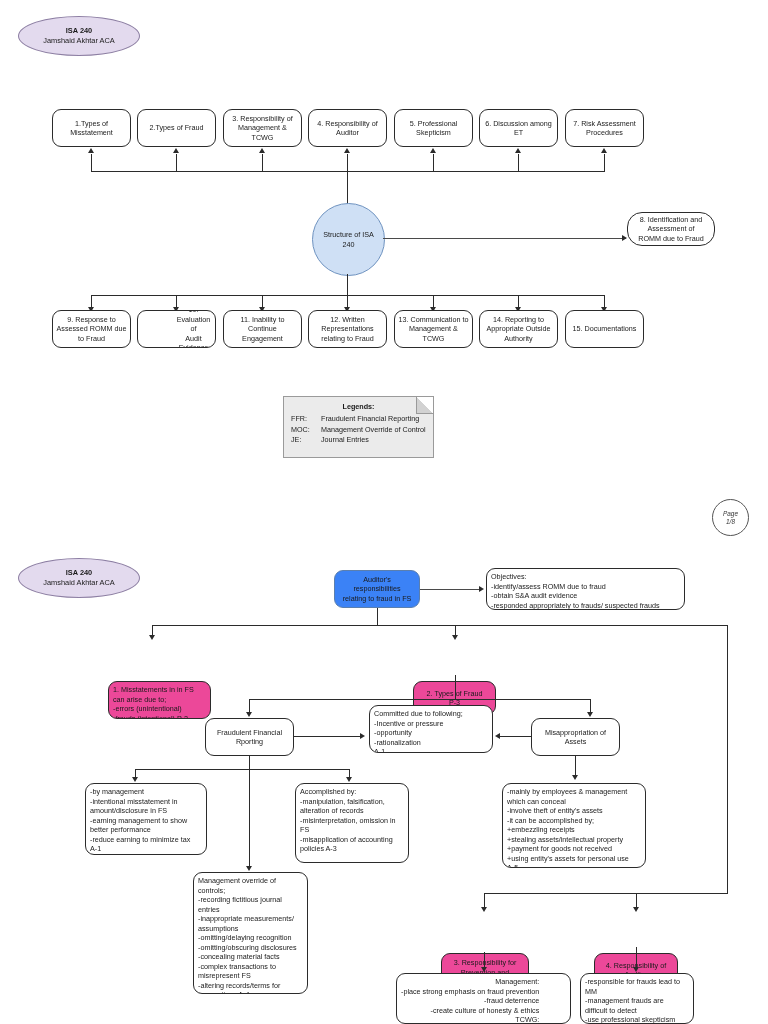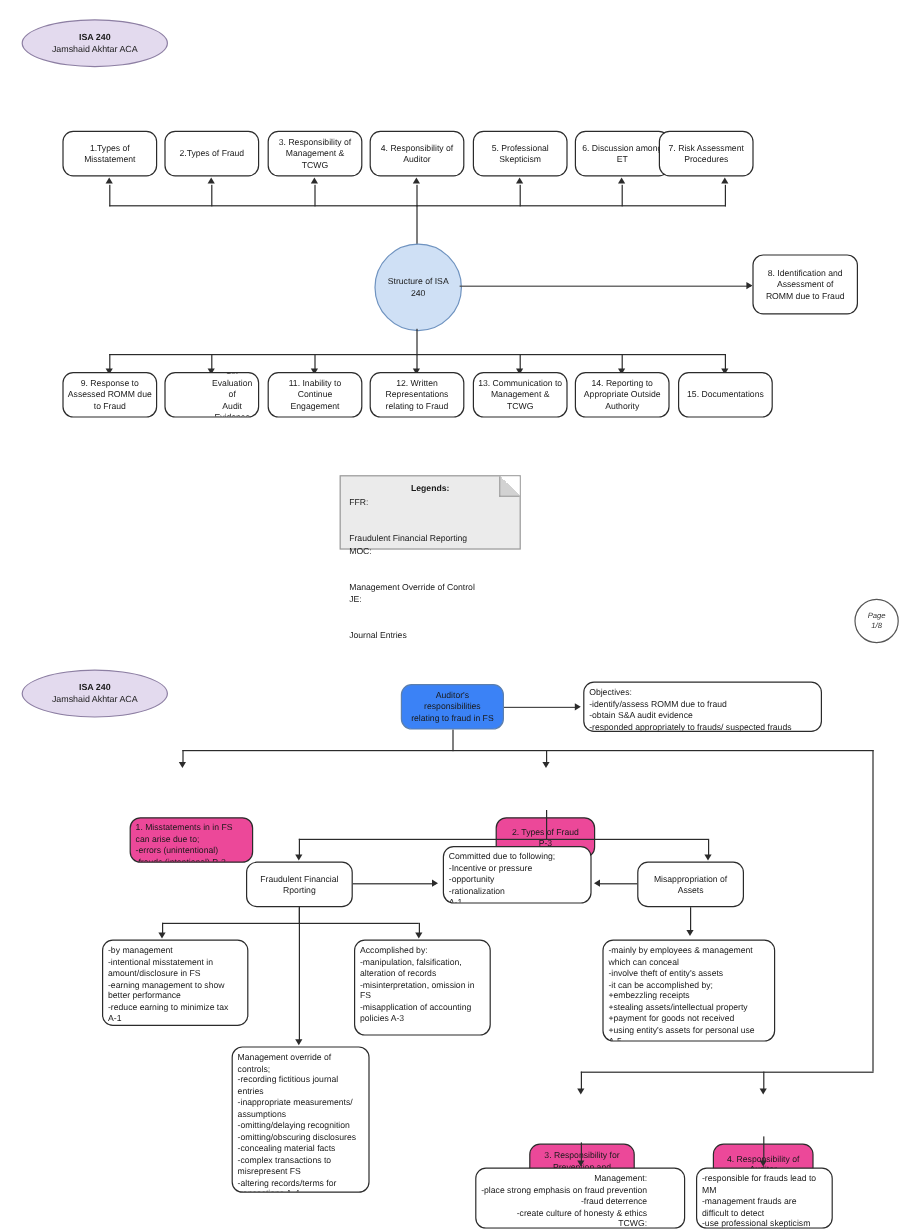--- a/index.html
+++ b/index.html
@@ -20,21 +20,21 @@
   .ellipse .t1{font-weight:bold;}
   .circle{position:absolute;border:1px solid #6f93c0;background:#cfe0f5;
           border-radius:50%;display:flex;align-items:center;justify-content:center;
           text-align:center;font-size:7.2px;line-height:1.35;}
   .pagebadge{position:absolute;border:1px solid #555;border-radius:50%;
              display:flex;flex-direction:column;align-items:center;justify-content:center;
              font-size:6.4px;font-style:italic;line-height:1.25;background:#fff;color:#333;}
   .legend{position:absolute;background:#ebebeb;border:1px solid #9a9a9a;
           font-size:7.2px;line-height:1.5;box-sizing:border-box;padding:5px 7px;}
   .legend .ttl{text-align:center;font-weight:bold;margin-bottom:1px;}
-  .legend .row{display:flex;flex-direction:column;}
+  .legend .row{display:flex;}
   .legend .k{width:30px;flex:0 0 30px;}
   .fold{position:absolute;right:0;top:0;width:17px;height:17px;
         background:linear-gradient(225deg,#ffffff 0 50%,#d2d2d2 50% 100%);
         border-left:1px solid #9a9a9a;border-bottom:1px solid #9a9a9a;
         box-sizing:border-box;}
   .ln{position:absolute;background:#2b2b2b;}
   .lnh{height:1px;}
   .lnv{width:1px;}
   .ln.gray{background:#4a4a4a;}
   .arw{position:absolute;width:0;height:0;}
@@ -63,21 +63,21 @@
   <div class="node ml" style="left:137px;top:109px;width:79px;height:38px;">2.Types of Fraud</div>
   <div class="node ml" style="left:223px;top:109px;width:79px;height:38px;">3. Responsibility of
 Management &amp;
 TCWG</div>
   <div class="node ml" style="left:308px;top:109px;width:79px;height:38px;">4. Responsibility of
 Auditor</div>
   <div class="node ml" style="left:394px;top:109px;width:79px;height:38px;">5. Professional
 Skepticism</div>
   <div class="node ml" style="left:479px;top:109px;width:79px;height:38px;">6. Discussion among
 ET</div>
-  <div class="node ml" style="left:549px;top:109px;width:79px;height:38px;">7. Risk Assessment
+  <div class="node ml" style="left:565px;top:109px;width:79px;height:38px;">7. Risk Assessment
 Procedures</div>
 
   <div class="ln lnh" style="left:91px;top:171px;width:514px;"></div>
   <div class="ln lnv" style="left:91px;top:154px;height:18px;"></div>
   <div class="ln lnv" style="left:176px;top:154px;height:18px;"></div>
   <div class="ln lnv" style="left:262px;top:154px;height:18px;"></div>
   <div class="ln lnv" style="left:347px;top:154px;height:18px;"></div>
   <div class="ln lnv" style="left:433px;top:154px;height:18px;"></div>
   <div class="ln lnv" style="left:518px;top:154px;height:18px;"></div>
   <div class="ln lnv" style="left:604px;top:154px;height:18px;"></div>
@@ -88,21 +88,21 @@
   <div class="arw up" style="left:430px;top:148px;"></div>
   <div class="arw up" style="left:515px;top:148px;"></div>
   <div class="arw up" style="left:601px;top:148px;"></div>
   <div class="ln lnv" style="left:347px;top:171px;height:33px;"></div>
 
   <div class="circle ml" style="left:312px;top:203px;width:71px;height:71px;">Structure of ISA
 240</div>
 
   <div class="ln lnh gray" style="left:383px;top:238px;width:243px;"></div>
   <div class="arw right" style="left:622px;top:235px;"></div>
-  <div class="node ml" style="left:627px;top:212px;width:88px;height:50px;">8. Identification and
+  <div class="node ml" style="left:627px;top:212px;width:88px;height:34px;border-radius:15px;">8. Identification and
 Assessment of
 ROMM due to Fraud</div>
 
   <div class="ln lnv" style="left:347px;top:274px;height:22px;"></div>
   <div class="ln lnh" style="left:91px;top:295px;width:514px;"></div>
   <div class="ln lnv" style="left:91px;top:295px;height:14px;"></div>
   <div class="ln lnv" style="left:176px;top:295px;height:14px;"></div>
   <div class="ln lnv" style="left:262px;top:295px;height:14px;"></div>
   <div class="ln lnv" style="left:347px;top:295px;height:14px;"></div>
   <div class="ln lnv" style="left:433px;top:295px;height:14px;"></div>

